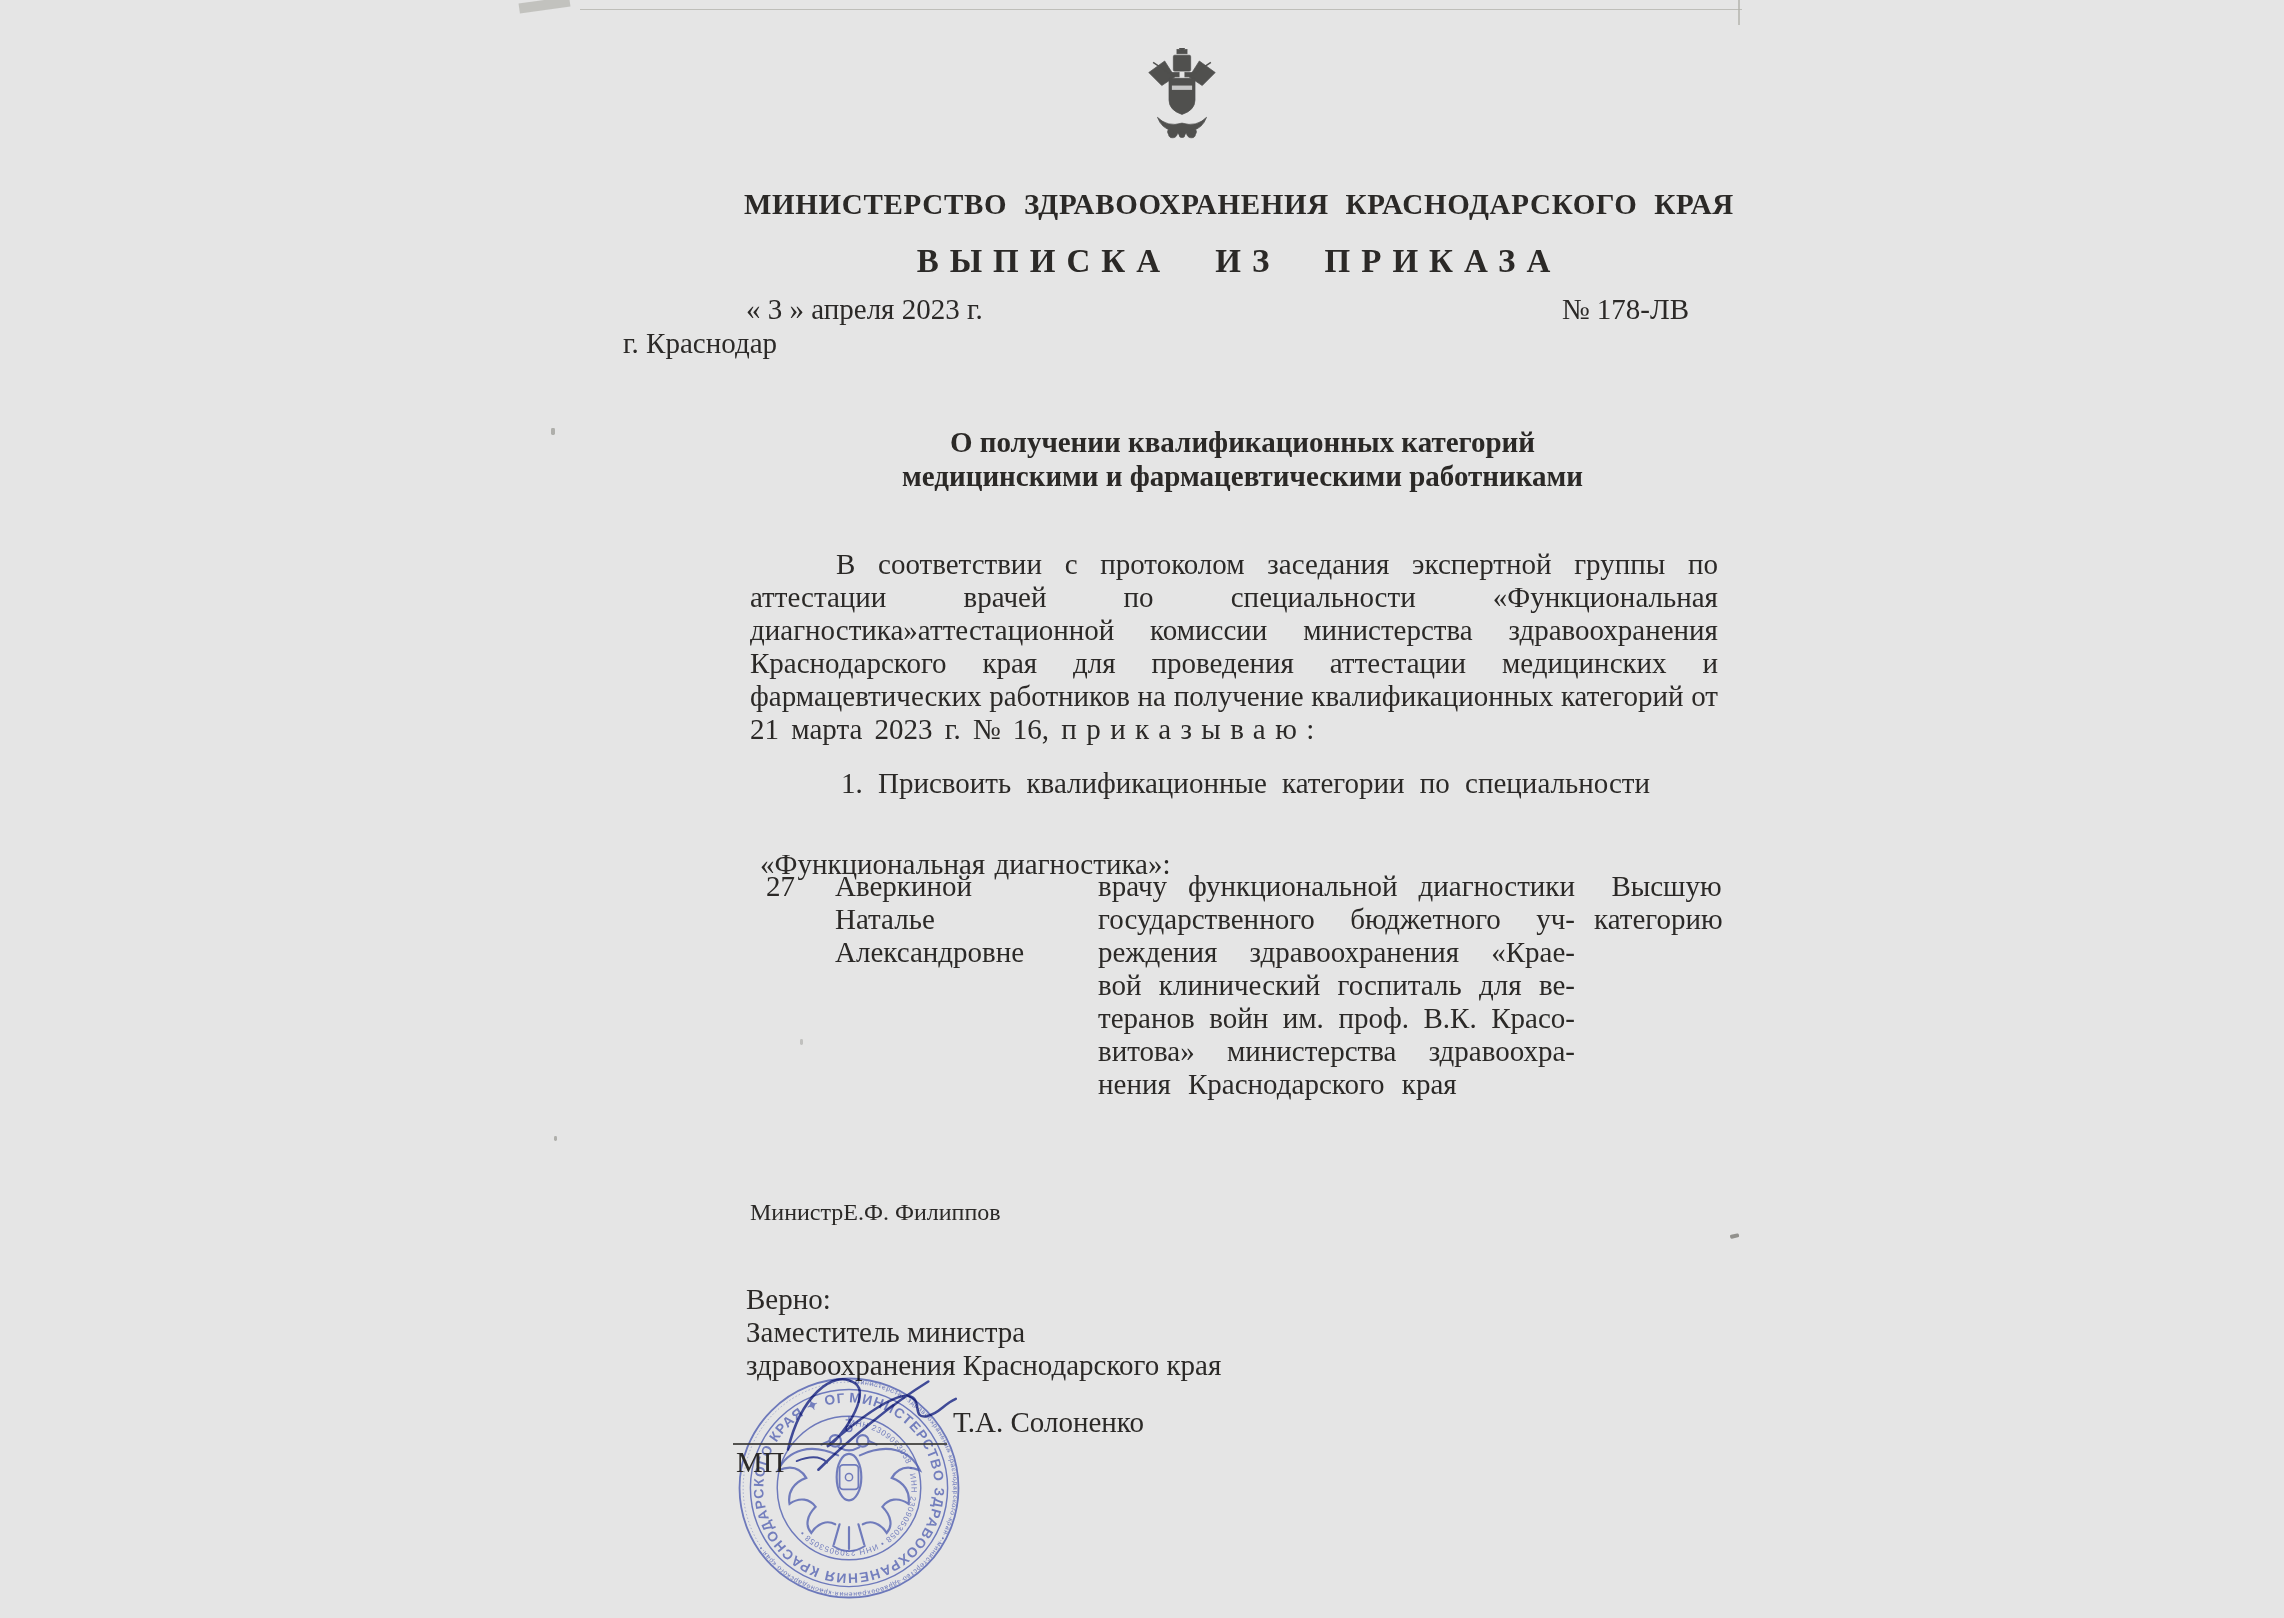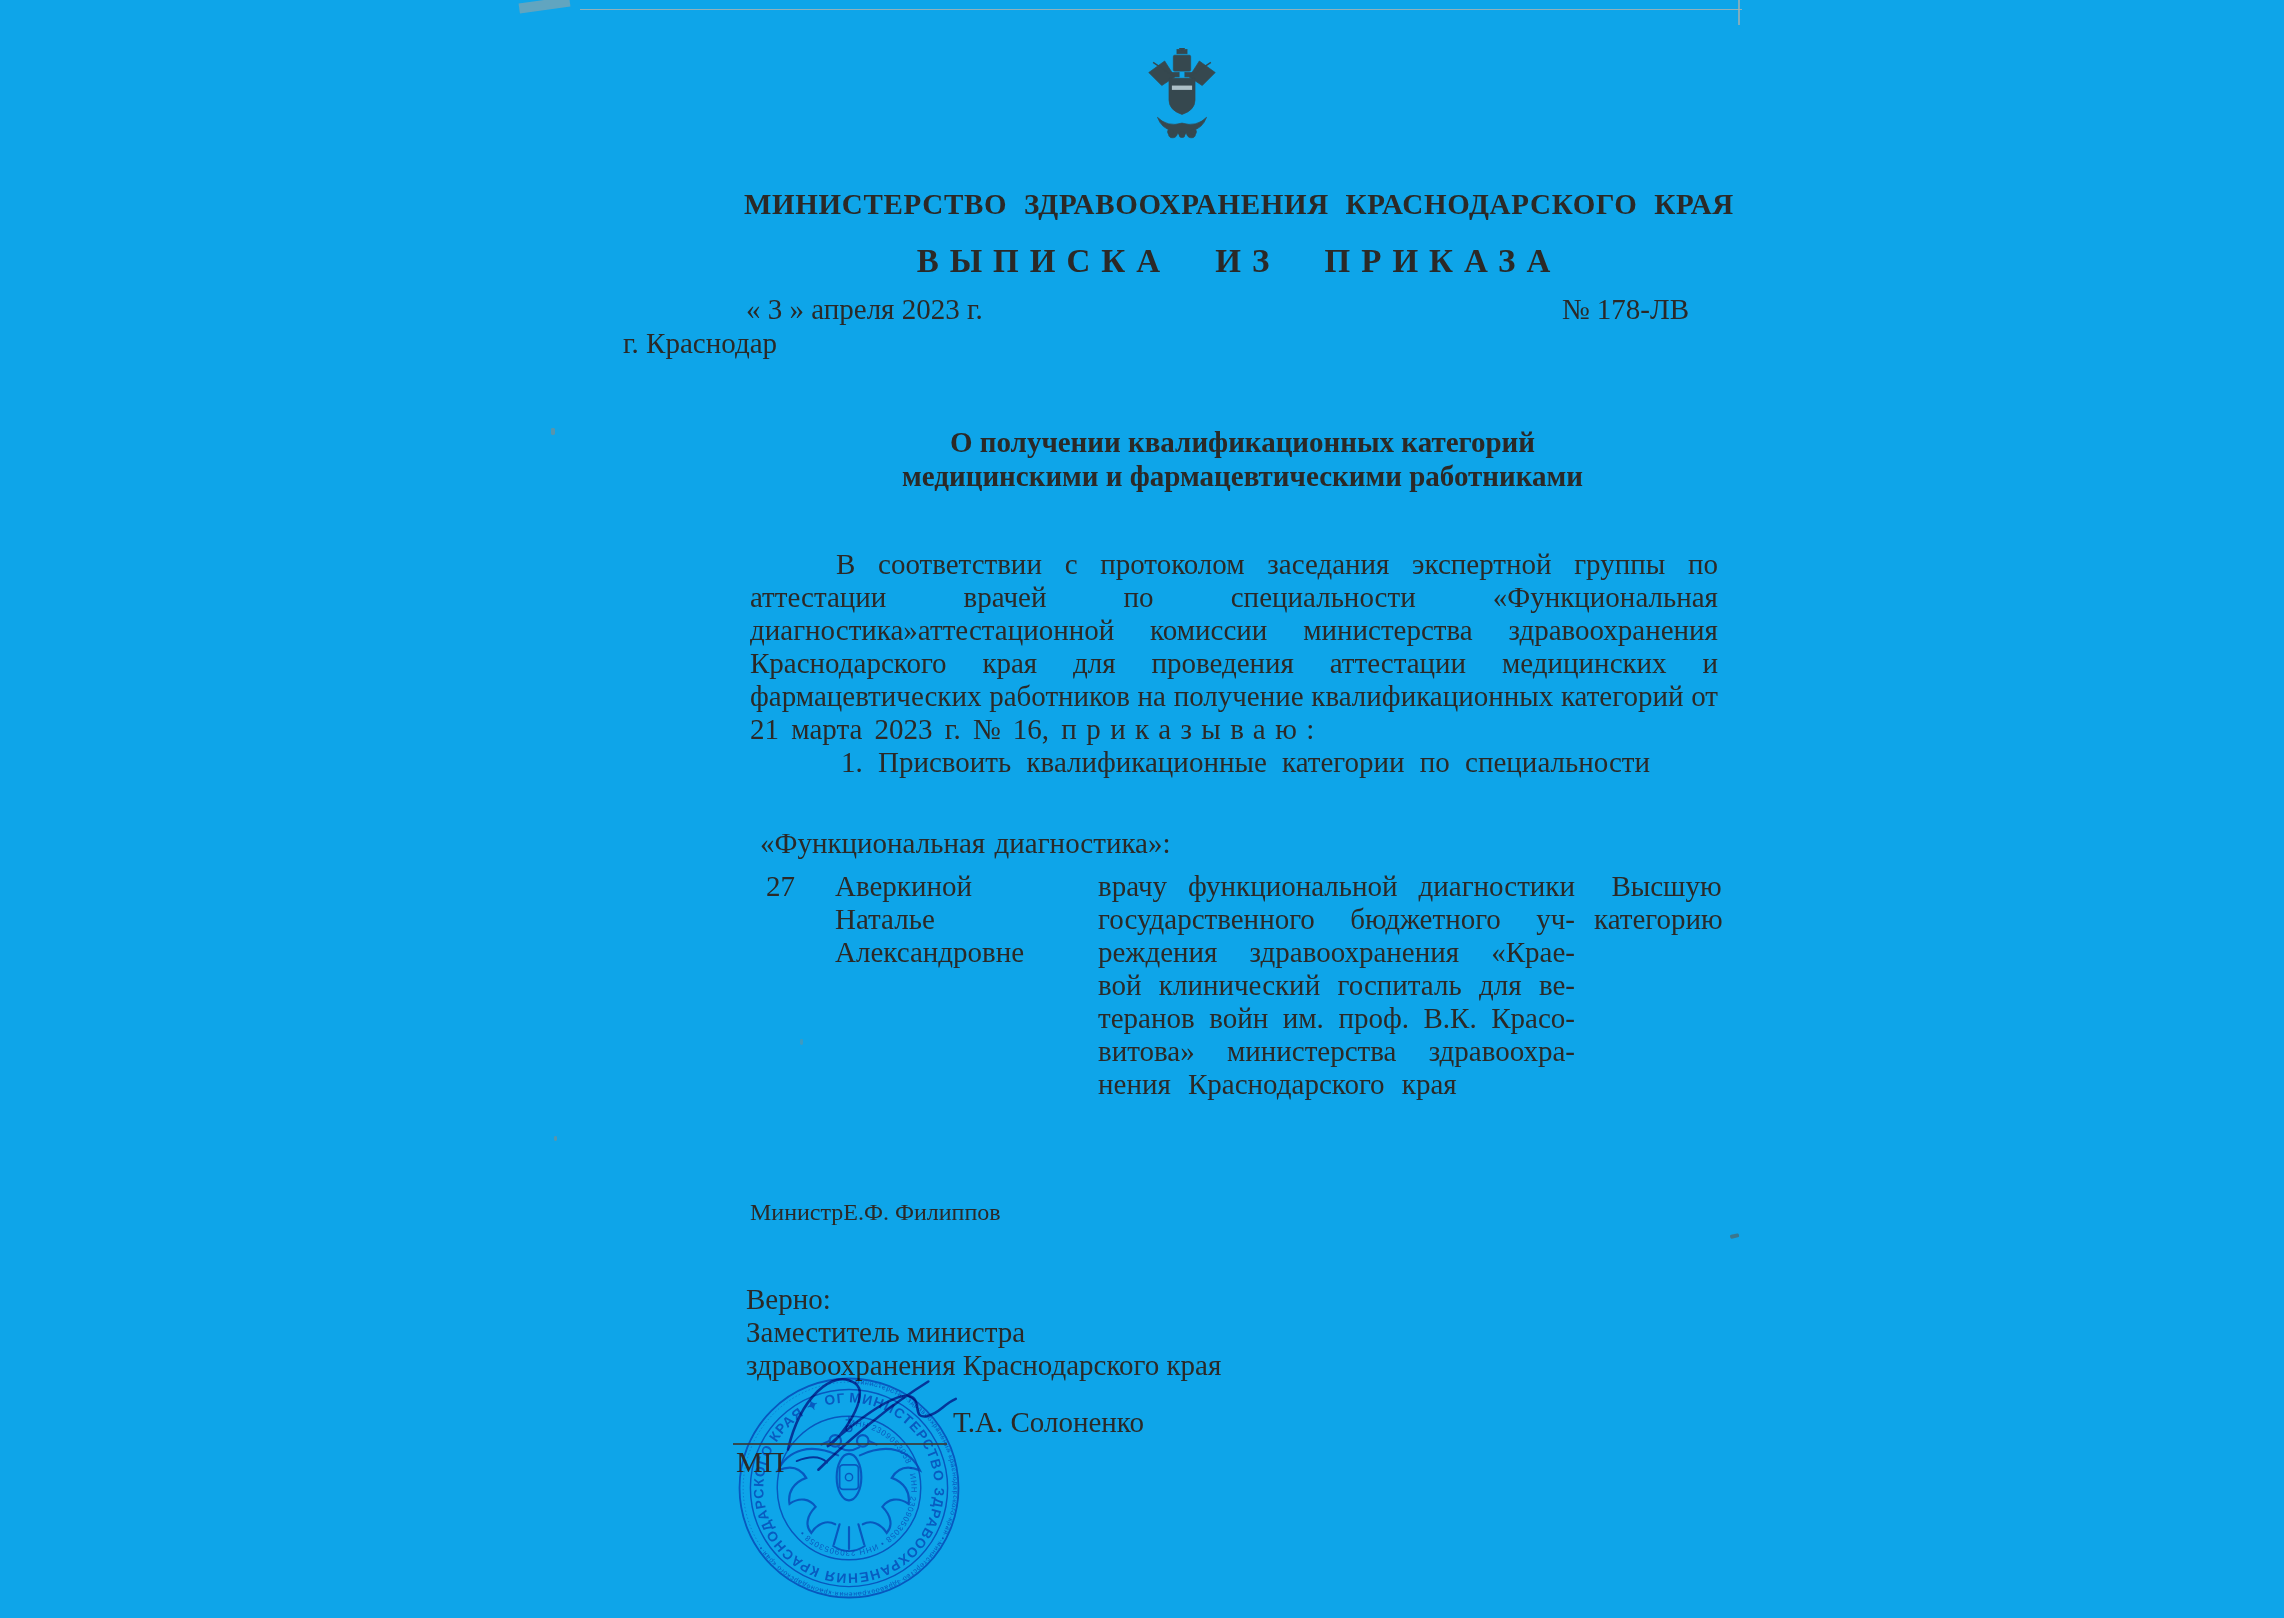--- a/index.html
+++ b/index.html
@@ -1,17 +1,17 @@
 <!DOCTYPE html>
 <html style="font-size:11.6px"><head>
 <meta charset="utf-8">
 <style>
   html,body{margin:0;padding:0;background:#ffffff;}
   .canvas{
-    position:relative;width:2284px;height:1618px;background:#0ea5e9;overflow:hidden;
+    position:relative;width:2284px;height:1618px;background:#e5e5e5;overflow:hidden;
     font-family:"Liberation Serif","DejaVu Serif",serif;color:#2b2927;
   }
   .abs{position:absolute;}
   .scan-line-top{left:580px;top:8.7px;width:1162px;height:1.4px;background:#b4b4ae;opacity:.8;}
   .corner-mark-left{left:519px;top:0;width:51px;height:10px;background:#a5a59e;transform:rotate(-8deg);opacity:.55;}
   .corner-mark-right{left:1738px;top:0;width:2.2px;height:25px;background:#b0b0aa;opacity:.7;}
   .speck{background:#8a8a84;border-radius:1.4px;opacity:.6;}
   .ministry-title{left:623px;top:188px;width:1232px;text-align:center;font-size:29px;font-weight:bold;letter-spacing:0.7px;word-spacing:8.7px;}
   .order-type{left:623px;top:243px;width:1232px;text-align:center;font-size:33px;font-weight:bold;letter-spacing:11px;word-spacing:25px;font-family:Liberation Serif, serif;}
   .date-row{left:746px;top:293px;width:943px;display:flex;justify-content:space-between;font-size:29px;align-items:flex-end;}
@@ -127,21 +127,21 @@
       <div class="line justify">
         <span>фармацевтических</span>
         <span>работников</span>
         <span>на</span>
         <span>получение</span>
         <span>квалификационных</span>
         <span>категорий</span>
         <span>от</span>
       </div>
       <div class="line" style="word-spacing: 5px;"><span>21 марта  2023 г.  №  16,  </span><span style="letter-spacing: 9.4px;">приказываю:</span></div>
-      <div class="line" style="padding-left: 91px; word-spacing: 8px;"><span>1. Присвоить  квалификационные  категории  по специальности</span></div>
+      <div class="line" style="padding-left: 91px; word-spacing: 8px; margin-top: 21px;"><span>1. Присвоить  квалификационные  категории  по специальности</span></div>
       <div class="line" style="padding-left: 10px; word-spacing: 2.2px; margin-top: 48px;"><span>«Функциональная диагностика»:</span></div>
     </div>
 
   <div class="abs tbl col-num">27</div>
   <div class="abs tbl col-name" id="nameCol">
       <div class="line">Аверкиной</div>
       <div class="line">Наталье</div>
       <div class="line">Александровне</div>
     </div>
   <div class="abs tbl col-assign" id="assignCol">

